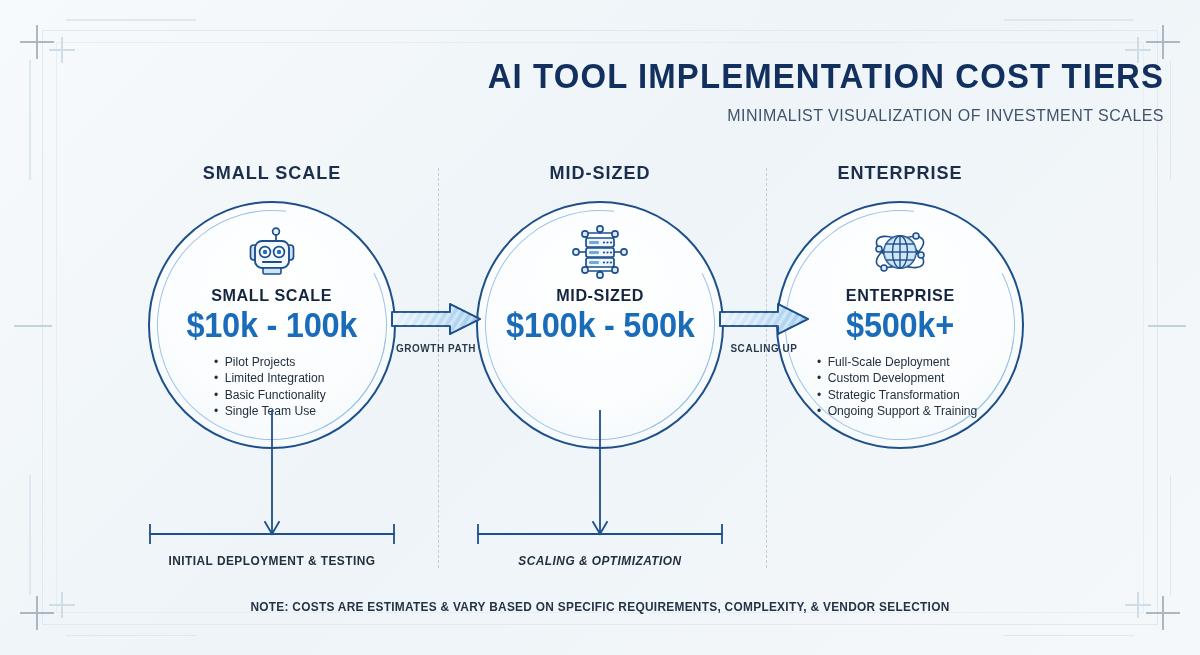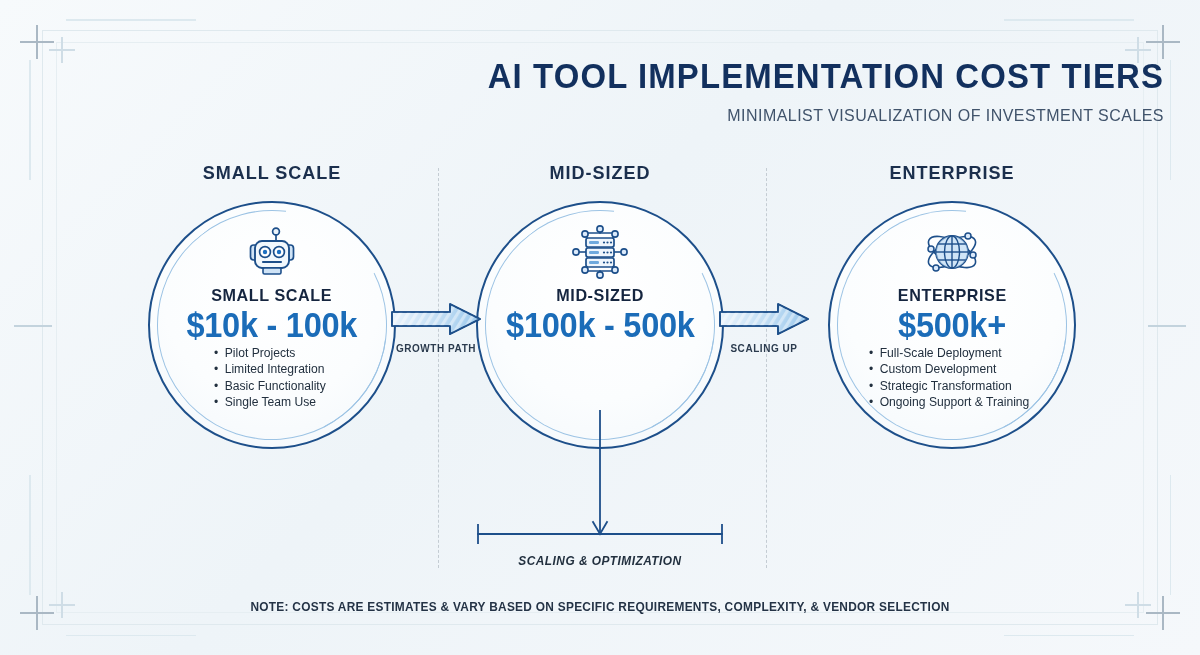--- a/index.html
+++ b/index.html
@@ -106,21 +106,21 @@
     left: 0; right: 0; top: 0; bottom: 0; padding-left: 21px;
   }
 
   .column {
     position: absolute;
     top: 162px;
     width: 272px;
   }
   .col-0 { left: 136px; }
   .col-1 { left: 464px; }
-  .col-2 { left: 816px; }
+  .col-2 { left: 764px; }
 
   .col-heading {
     text-align: center;
     font-size: 19px;
     font-weight: 700;
     letter-spacing: 1px;
     color: #1b2f4d;
     transform: scaleX(0.95);
   }
 
@@ -190,21 +190,21 @@
     font-size: 35px;
     font-weight: 700;
     letter-spacing: -0.3px;
     color: #1b6cb8;
     font-family: "Liberation Sans Narrow", "Liberation Sans", sans-serif;
     transform: scaleX(0.93);
     line-height: 1.05;
   }
 
   .features {
-    margin-top: 1px;
+    margin-top: 10px;
     list-style: none;
     text-align: left;
   }
   .features li {
     font-size: 12.5px;
     color: #22303f;
     line-height: 16.5px;
     position: relative;
     padding-left: 11px;
     white-space: nowrap;
@@ -488,20 +488,32 @@
           <rect width="3.2" height="7" fill="#ffffff" opacity="0.75"></rect>
         </pattern>
       </defs>
       <path d="M2 12 H60 V4 L90 19 L60 34 V26 H2 Z" fill="url(#agrad1)" stroke="#1d4f8a" stroke-width="1.7" stroke-linejoin="round"></path>
       <path d="M2 12 H60 V4 L90 19 L60 34 V26 H2 Z" fill="url(#apat1)" opacity="0.55"></path>
       <path d="M2 12 H60 V4 L90 19 L60 34 V26 H2 Z" fill="none" stroke="#1d4f8a" stroke-width="1.7" stroke-linejoin="round"></path>
     </svg>
     <div class="conn-label">SCALING UP</div>
   </div>
 
+  <div class="drop drop-0">
+    <svg width="272" height="135" viewBox="0 0 272 135">
+      <g stroke="#1d4f8a" stroke-width="1.8" fill="none" stroke-linecap="square">
+        <line x1="136" y1="0" x2="136" y2="122"></line>
+        <path d="M129 112 L136 124 L143 112"></path>
+        <line x1="14" y1="124" x2="258" y2="124"></line>
+        <line x1="14" y1="115" x2="14" y2="133"></line>
+        <line x1="258" y1="115" x2="258" y2="133"></line>
+      </g>
+    </svg>
+    <div class="bracket-label">INITIAL DEPLOYMENT &amp; TESTING</div>
+  </div>
 
   <div class="drop drop-1">
     <svg width="272" height="135" viewBox="0 0 272 135">
       <g stroke="#1d4f8a" stroke-width="1.8" fill="none" stroke-linecap="square">
         <line x1="136" y1="0" x2="136" y2="122"></line>
         <path d="M129 112 L136 124 L143 112"></path>
         <line x1="14" y1="124" x2="258" y2="124"></line>
         <line x1="14" y1="115" x2="14" y2="133"></line>
         <line x1="258" y1="115" x2="258" y2="133"></line>
       </g>

